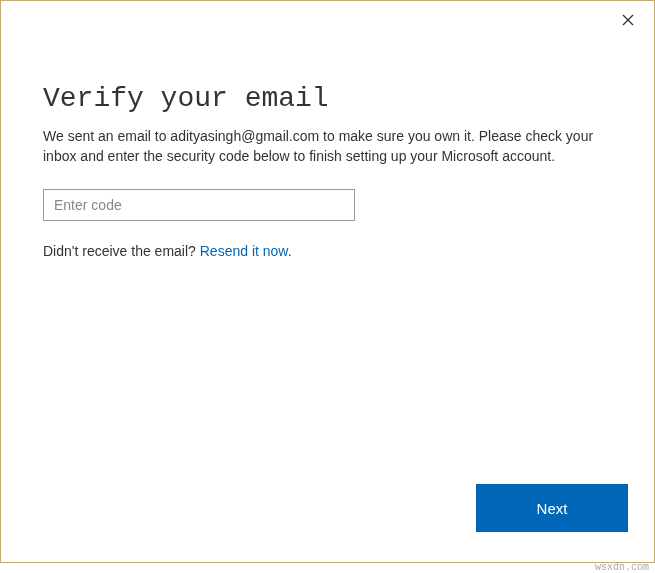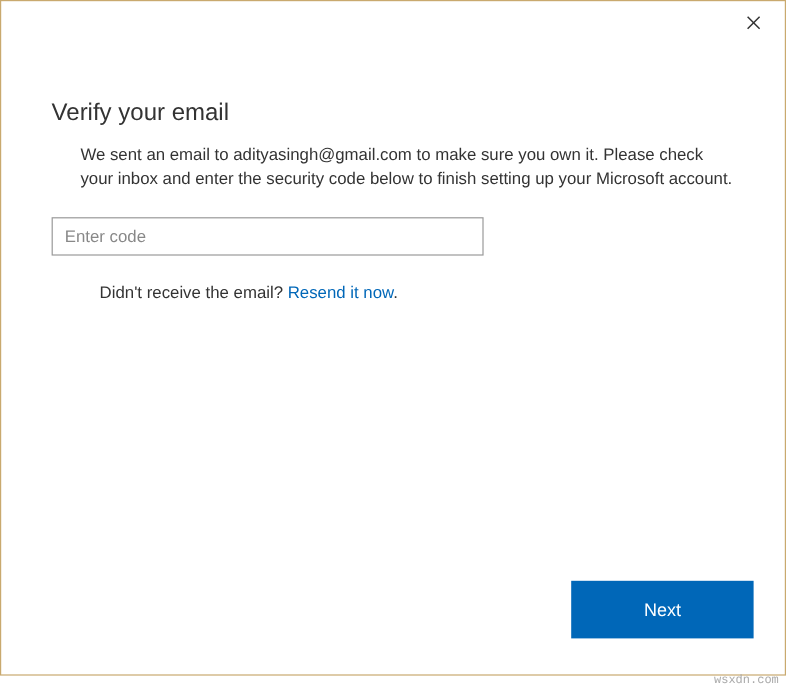--- a/index.html
+++ b/index.html
@@ -33,50 +33,49 @@
       justify-content: center;
     }
     .close-btn svg {
       width: 12px;
       height: 12px;
     }
     .content {
       padding: 82px 42px 0 42px;
     }
     .title {
-      font-size: 20px;
+      font-size: 28px;
       font-weight: 400;
       color: #333;
       margin-bottom: 12px;
+      font-family: Liberation Mono, monospace;
     }
     .description {
       font-size: 14px;
       color: #333;
       line-height: 1.45;
       margin-bottom: 22px;
-      margin-left: 24px;
     }
     .code-input {
-      width: 360px;
+      width: 312px;
       height: 32px;
       border: 1px solid #999;
       padding: 0 10px;
       font-size: 14px;
       color: #a21caf;
       font-family: inherit;
       outline: none;
     }
     .code-input::placeholder {
       color: #888;
     }
     .helper {
       font-size: 14px;
       color: #333;
       margin-top: 22px;
-      margin-left: 40px;
     }
     .link {
       color: #0067b8;
       cursor: pointer;
       text-decoration: none;
     }
     .next-btn {
       position: absolute;
       right: 26px;
       bottom: 30px;

